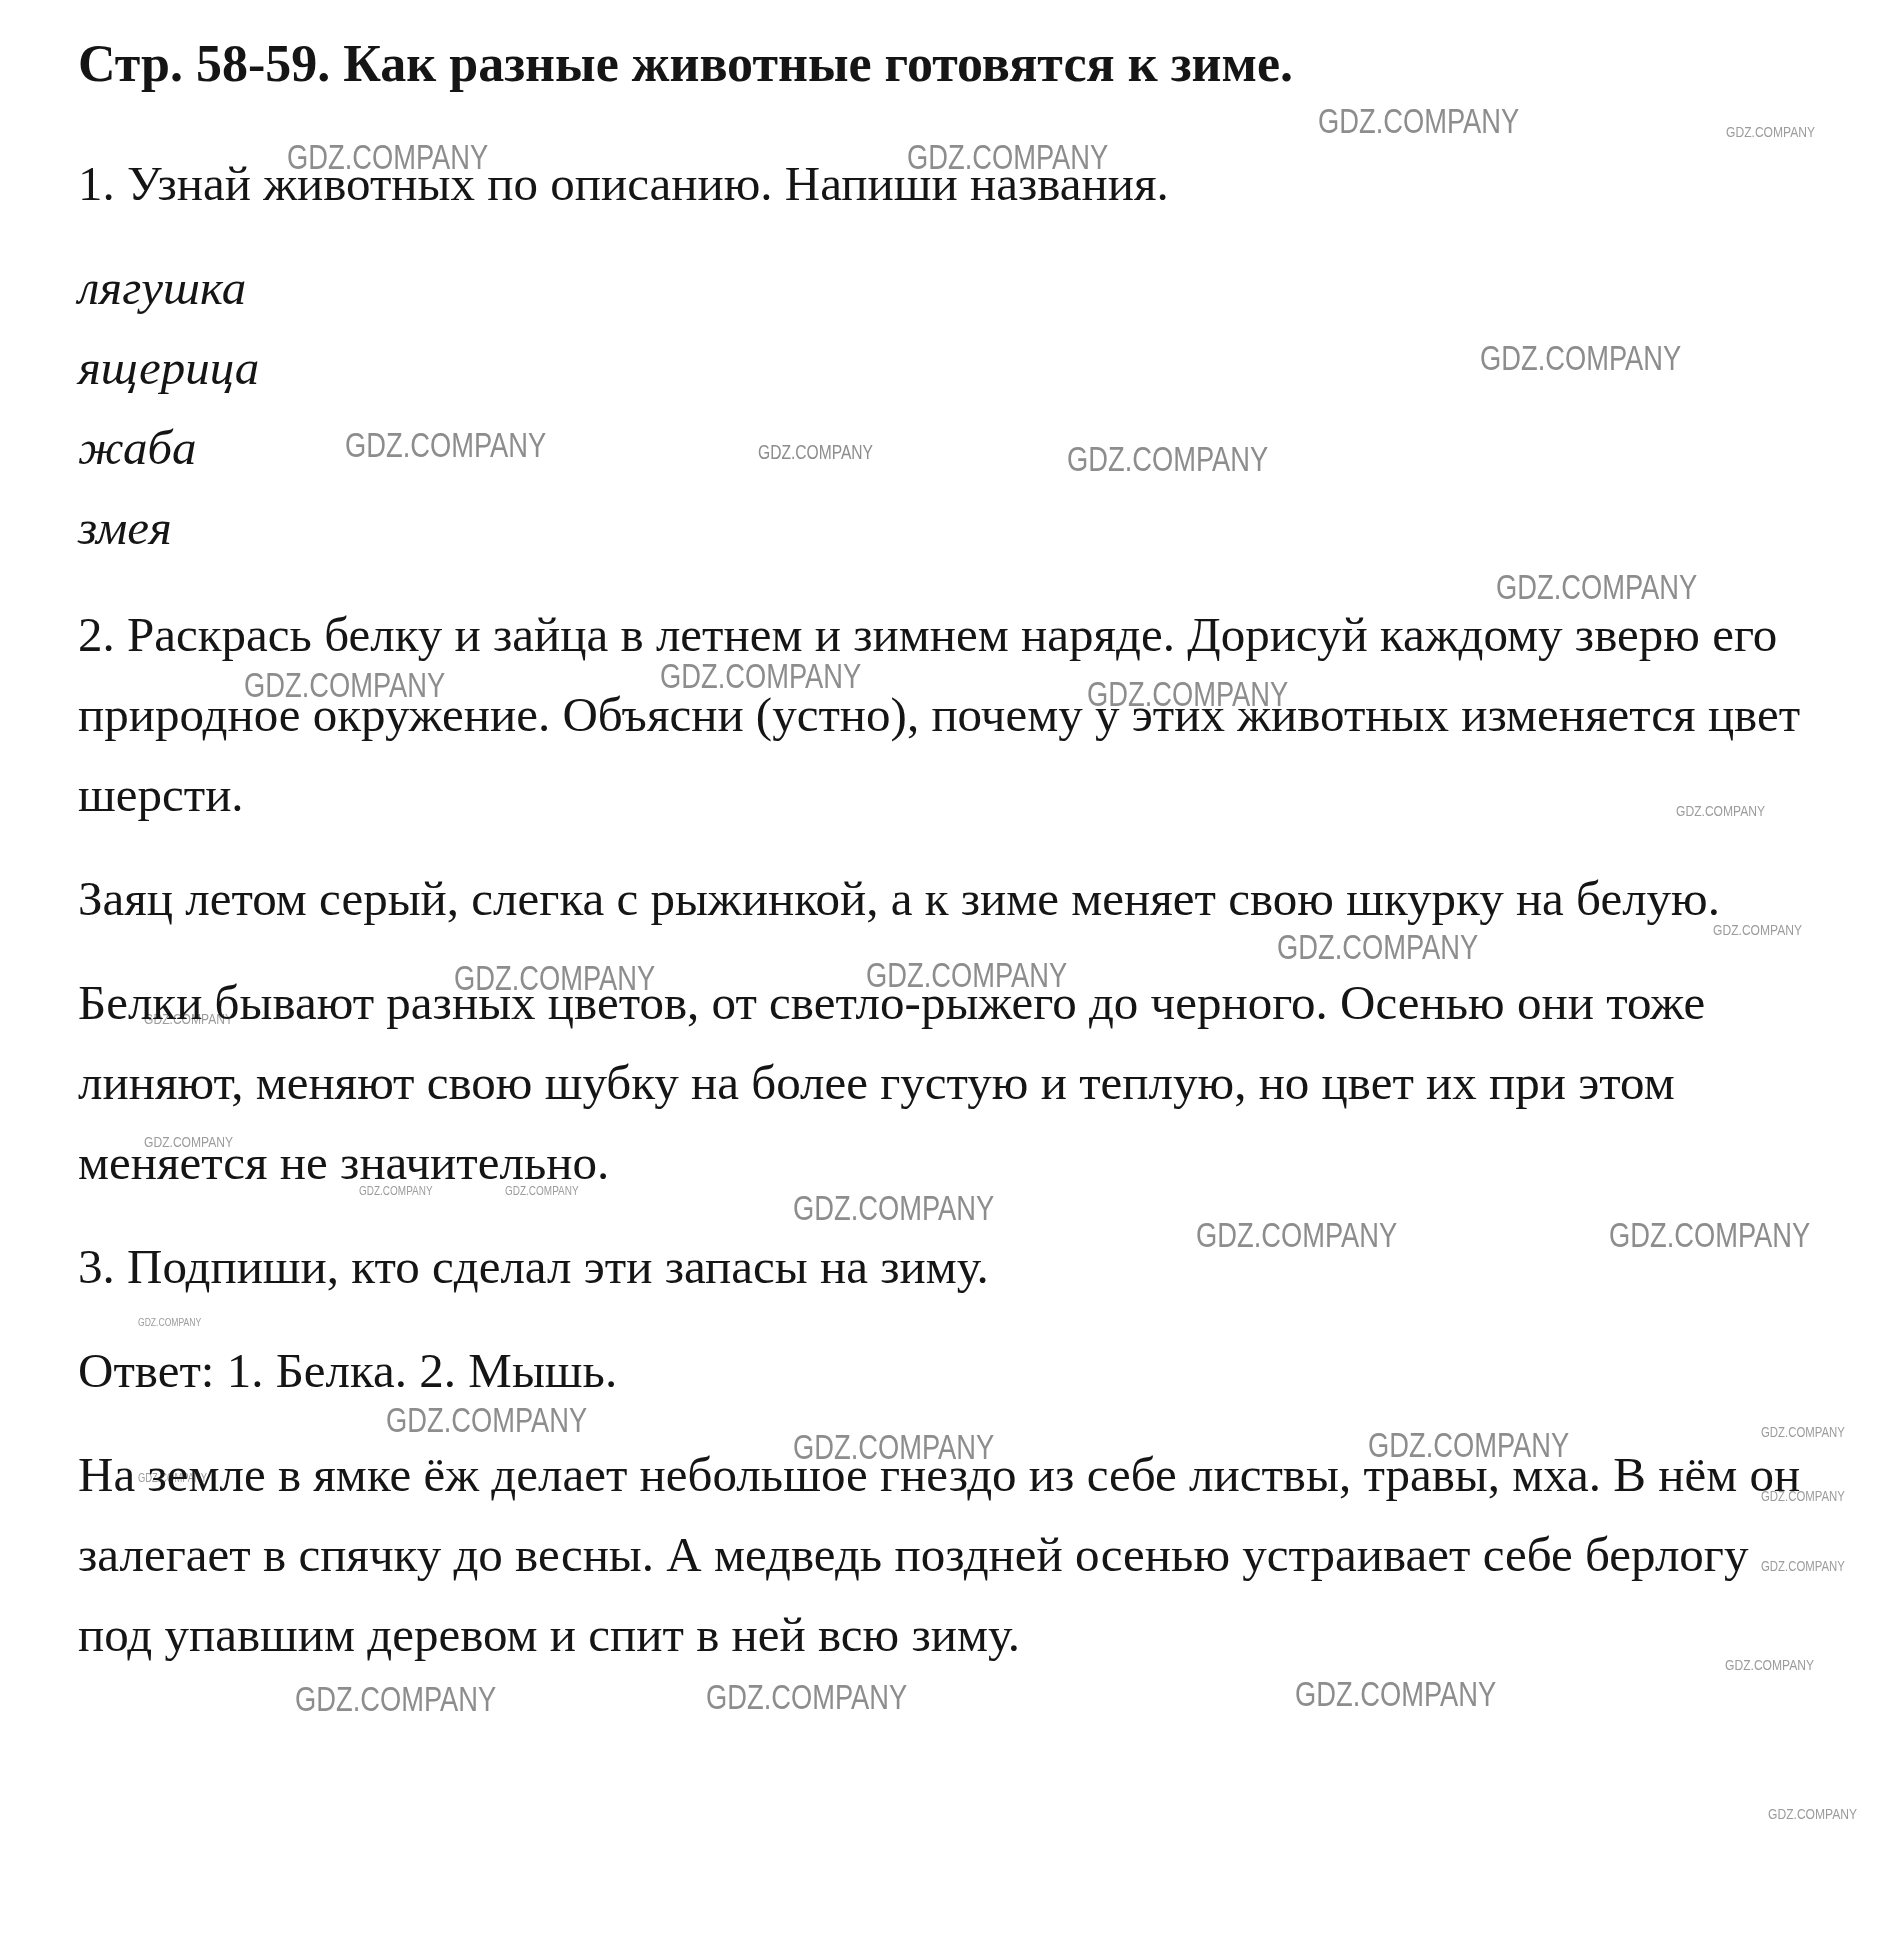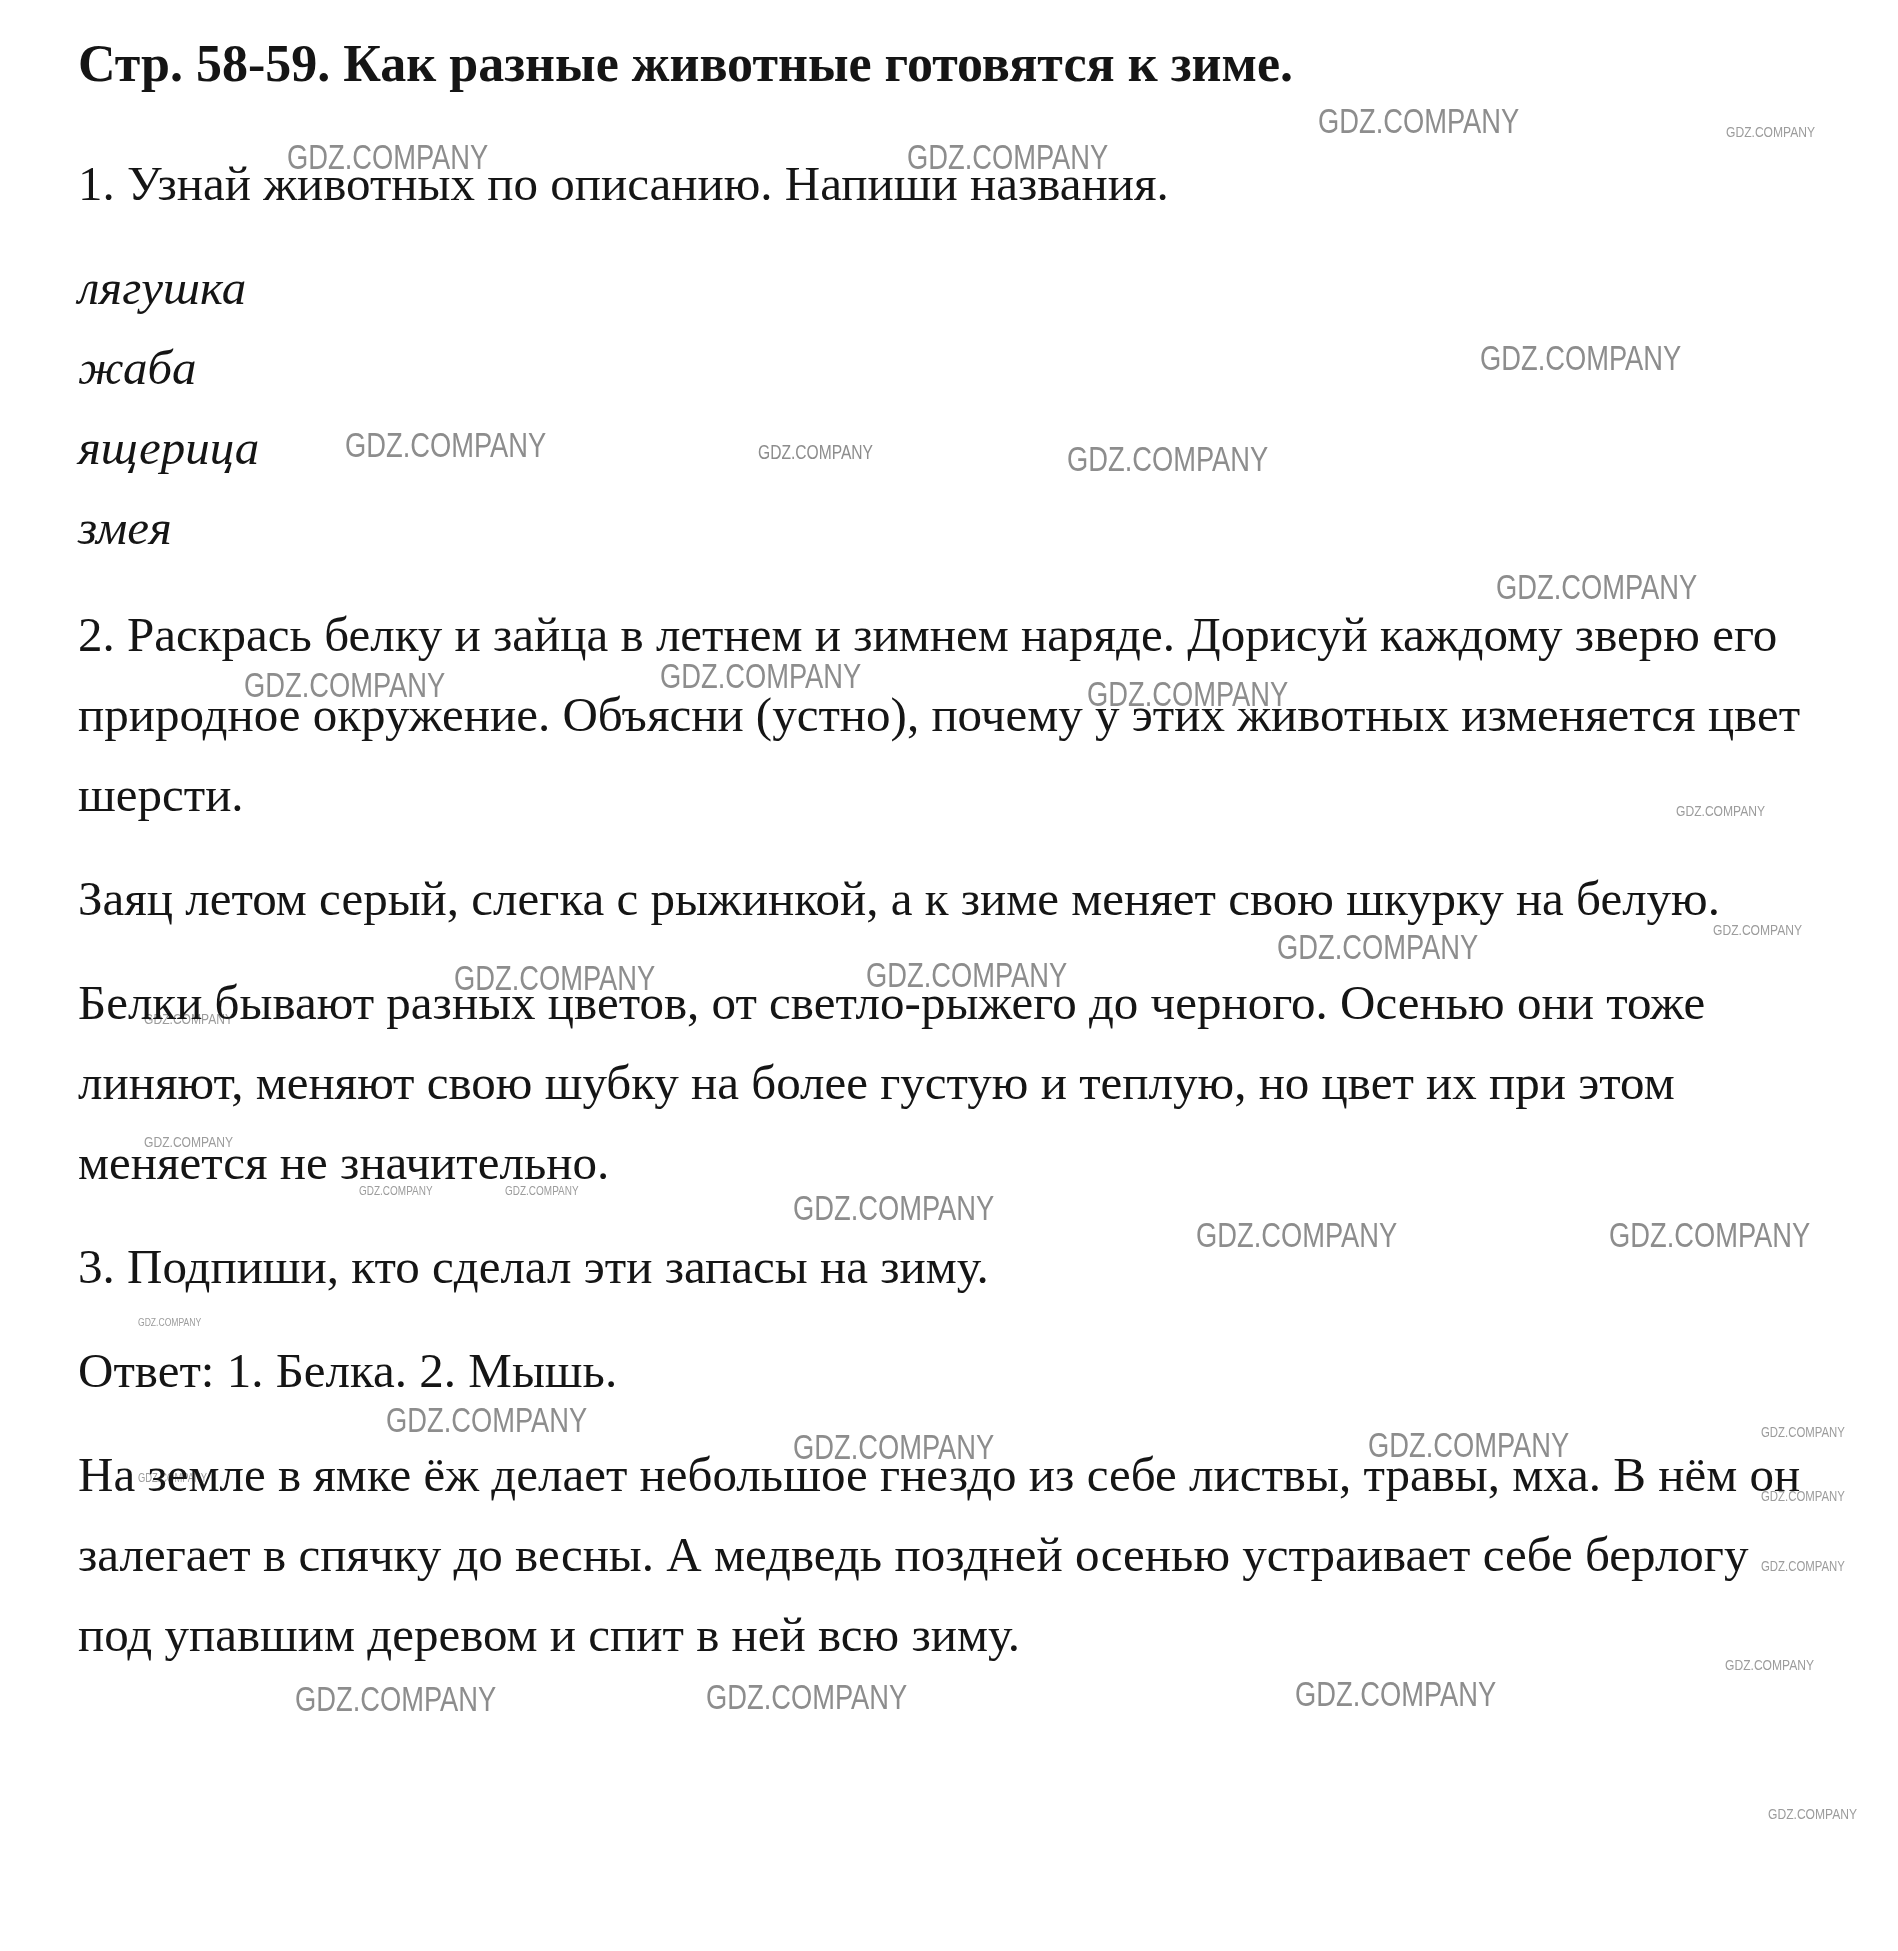--- a/index.html
+++ b/index.html
@@ -64,22 +64,22 @@
     </div>
 
   <div class="content">
 
     <h1 class="title">Стр. 58-59. Как разные животные готовятся к зиме.</h1>
 
     <p class="para">1. Узнай животных по описанию. Напиши названия.</p>
 
     <div class="answer-list">
       <div class="answer-item">лягушка</div>
+      <div class="answer-item">ящерица</div>
       <div class="answer-item">жаба</div>
-      <div class="answer-item">ящерица</div>
       <div class="answer-item">змея</div>
     </div>
 
     <p class="para">2. Раскрась белку и зайца в летнем и зимнем наряде. Дорисуй каждому зверю его природное окружение. Объясни (устно), почему у этих животных изменяется цвет шерсти.</p>
 
     <p class="para">Заяц летом серый, слегка с рыжинкой, а к зиме меняет свою шкурку на белую.</p>
 
     <p class="para">Белки бывают разных цветов, от светло-рыжего до черного. Осенью они тоже линяют, меняют свою шубку на более густую и теплую, но цвет их при этом меняется не значительно.</p>
 
     <p class="para">3. Подпиши, кто сделал эти запасы на зиму.</p>

